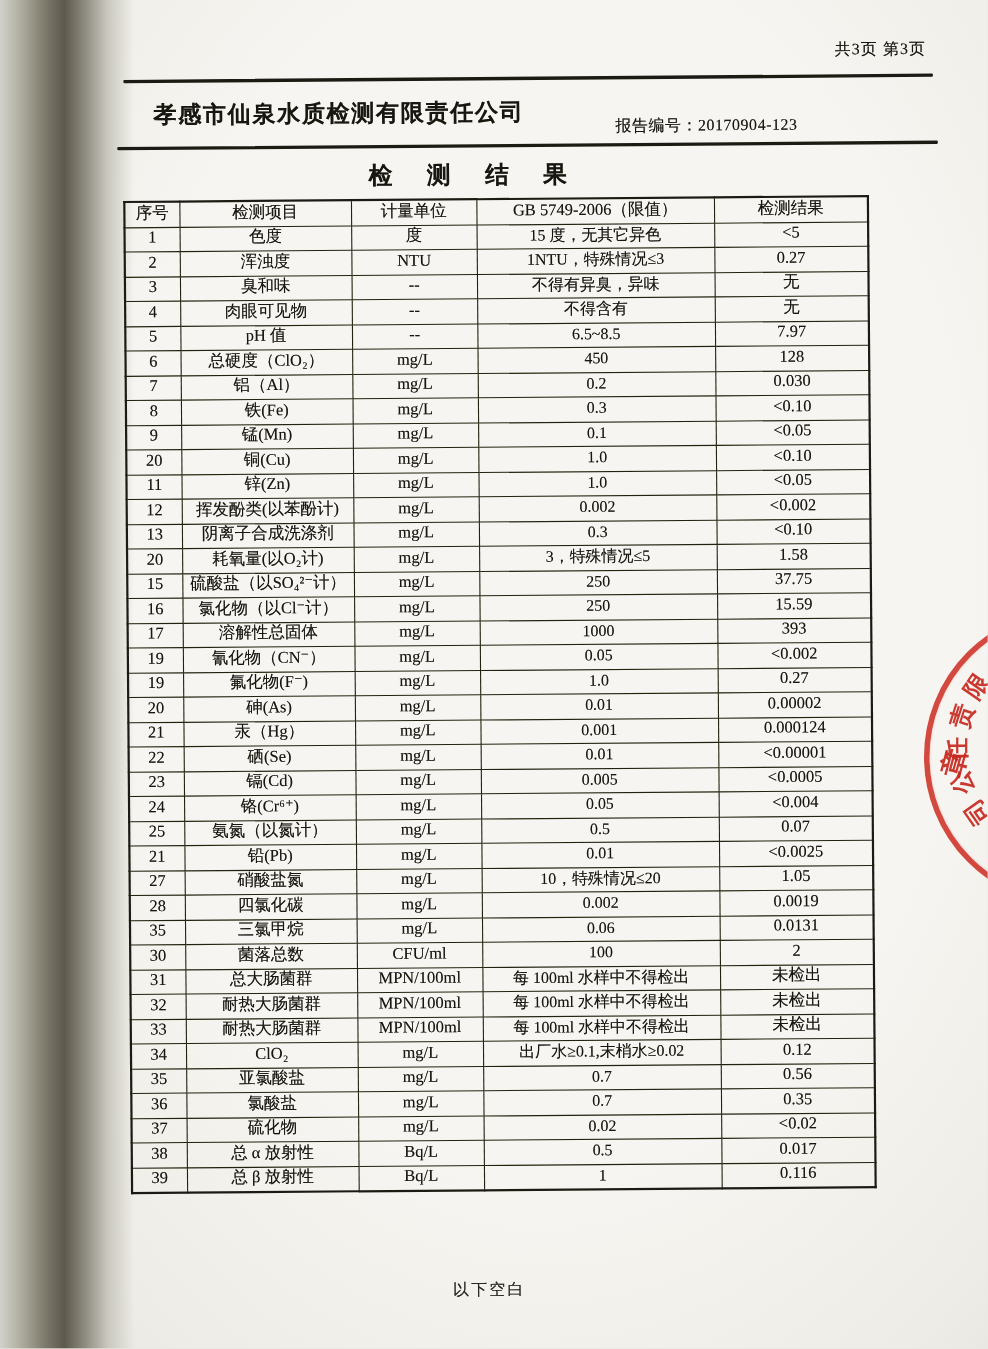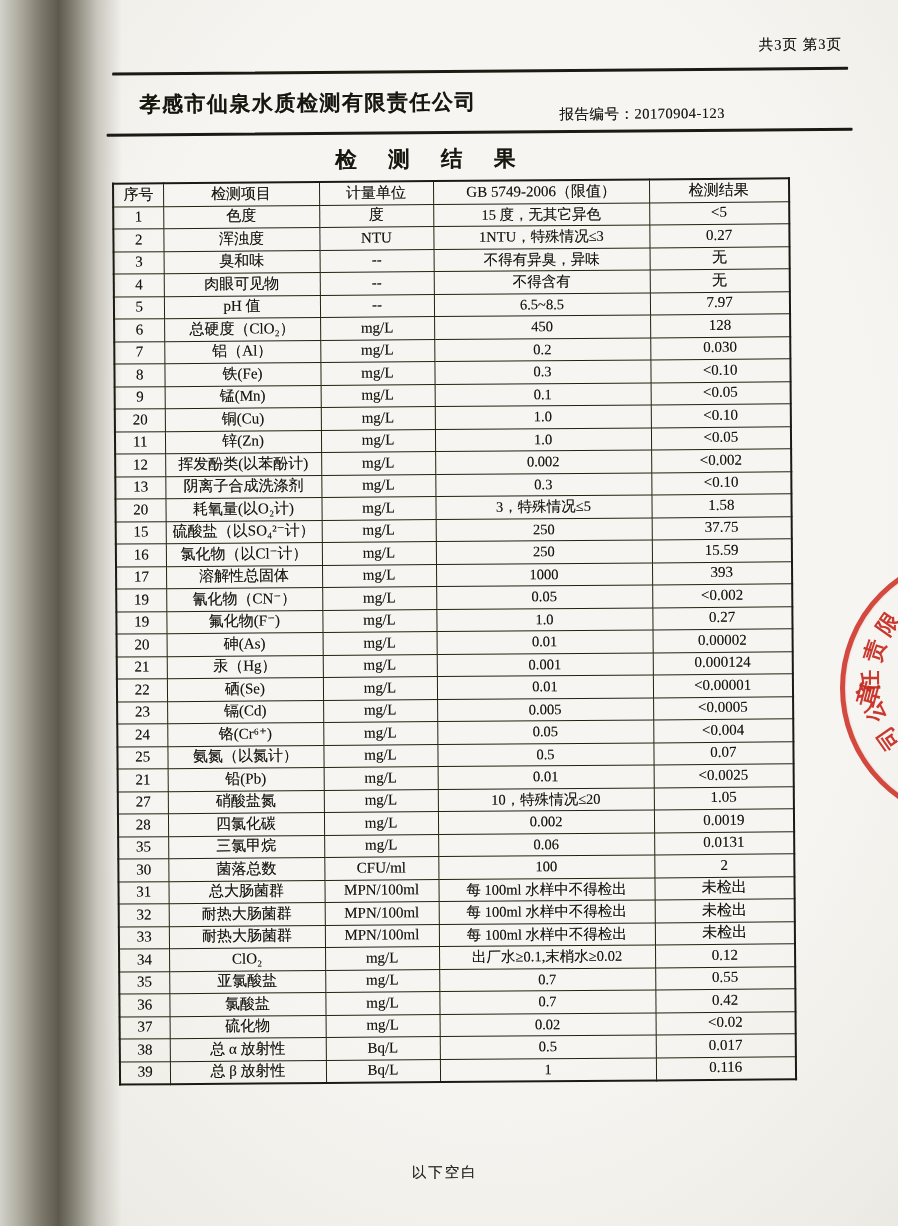--- a/index.html
+++ b/index.html
@@ -370,28 +370,28 @@
           <td data-name="item-name">ClO₂</td>
           <td data-name="unit">mg/L</td>
           <td data-name="limit-value">出厂水≥0.1,末梢水≥0.02</td>
           <td data-name="result-value">0.12</td>
         </tr>
         <tr data-name="table-row">
           <td data-name="row-number">35</td>
           <td data-name="item-name">亚氯酸盐</td>
           <td data-name="unit">mg/L</td>
           <td data-name="limit-value">0.7</td>
-          <td data-name="result-value">0.55</td>
+          <td data-name="result-value">0.56</td>
         </tr>
         <tr data-name="table-row">
           <td data-name="row-number">36</td>
           <td data-name="item-name">氯酸盐</td>
           <td data-name="unit">mg/L</td>
           <td data-name="limit-value">0.7</td>
-          <td data-name="result-value">0.42</td>
+          <td data-name="result-value">0.35</td>
         </tr>
         <tr data-name="table-row">
           <td data-name="row-number">37</td>
           <td data-name="item-name">硫化物</td>
           <td data-name="unit">mg/L</td>
           <td data-name="limit-value">0.02</td>
           <td data-name="result-value">&lt;0.02</td>
         </tr>
         <tr data-name="table-row">
           <td data-name="row-number">38</td>

